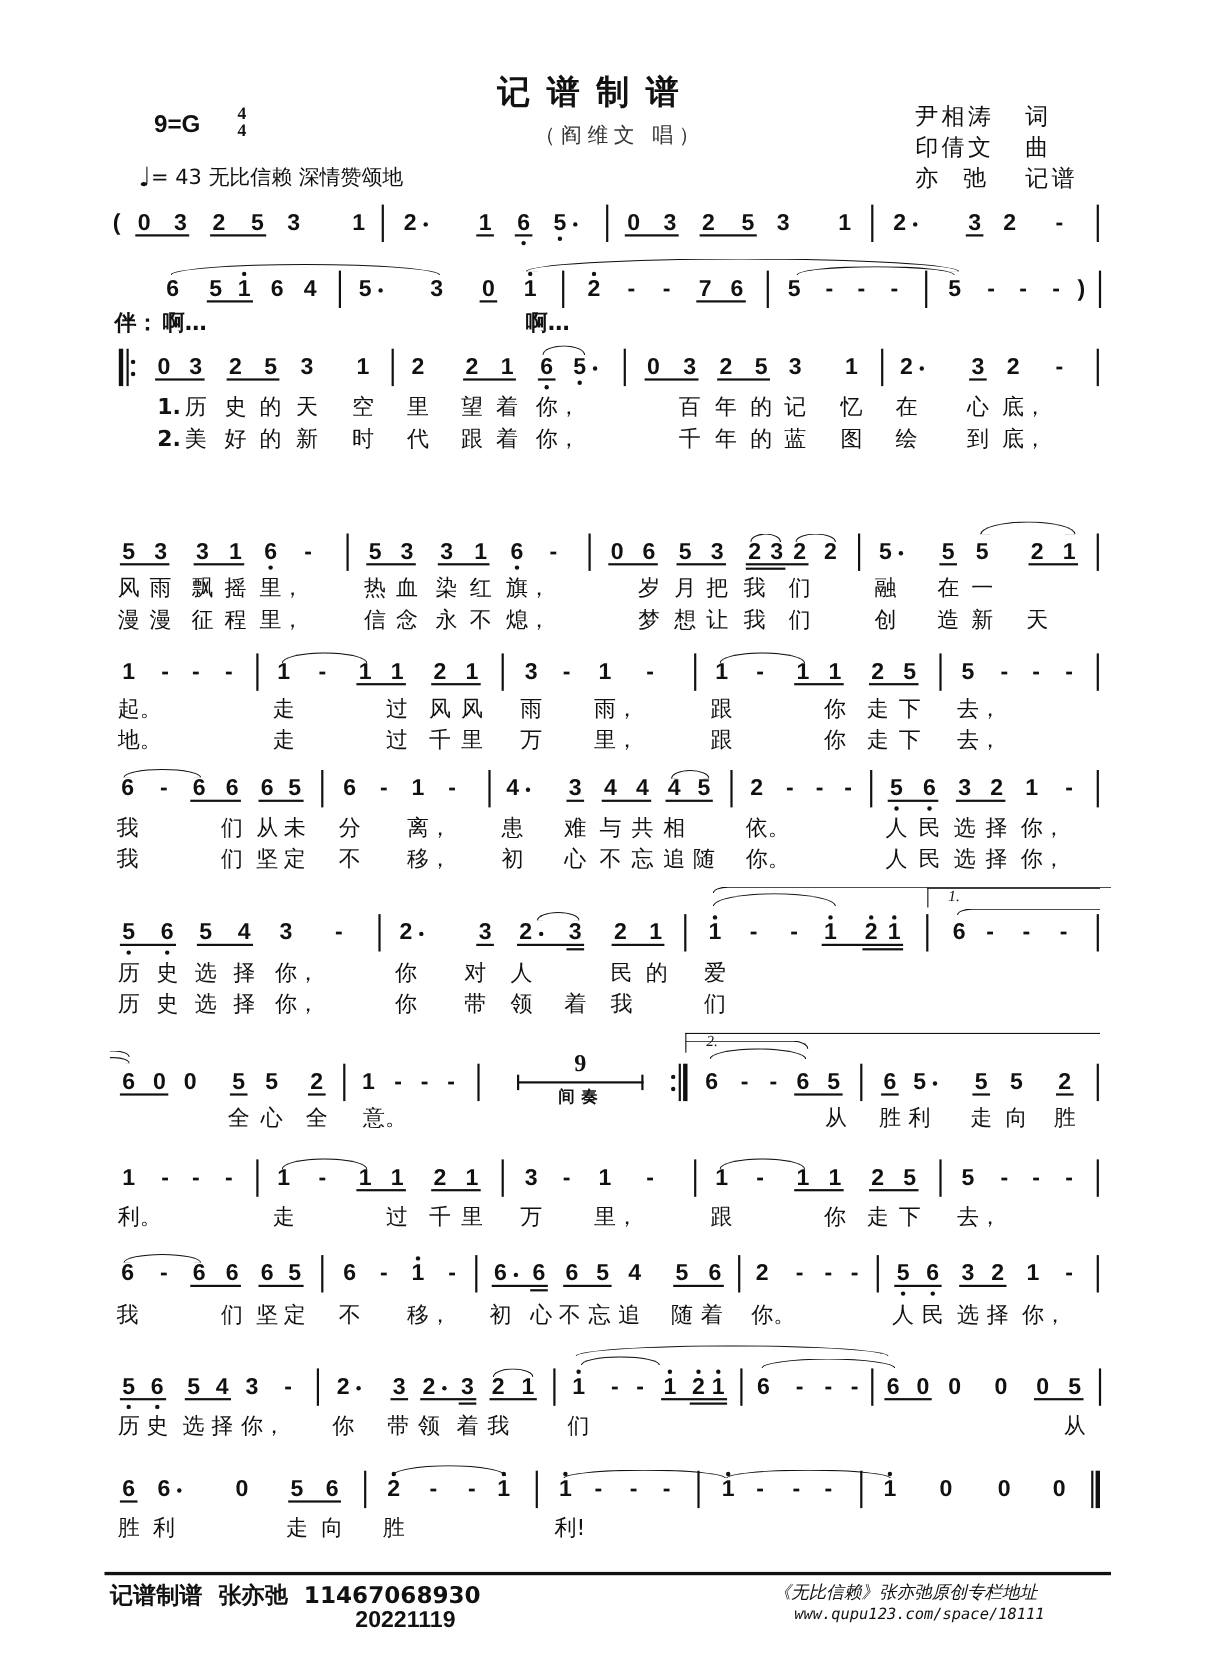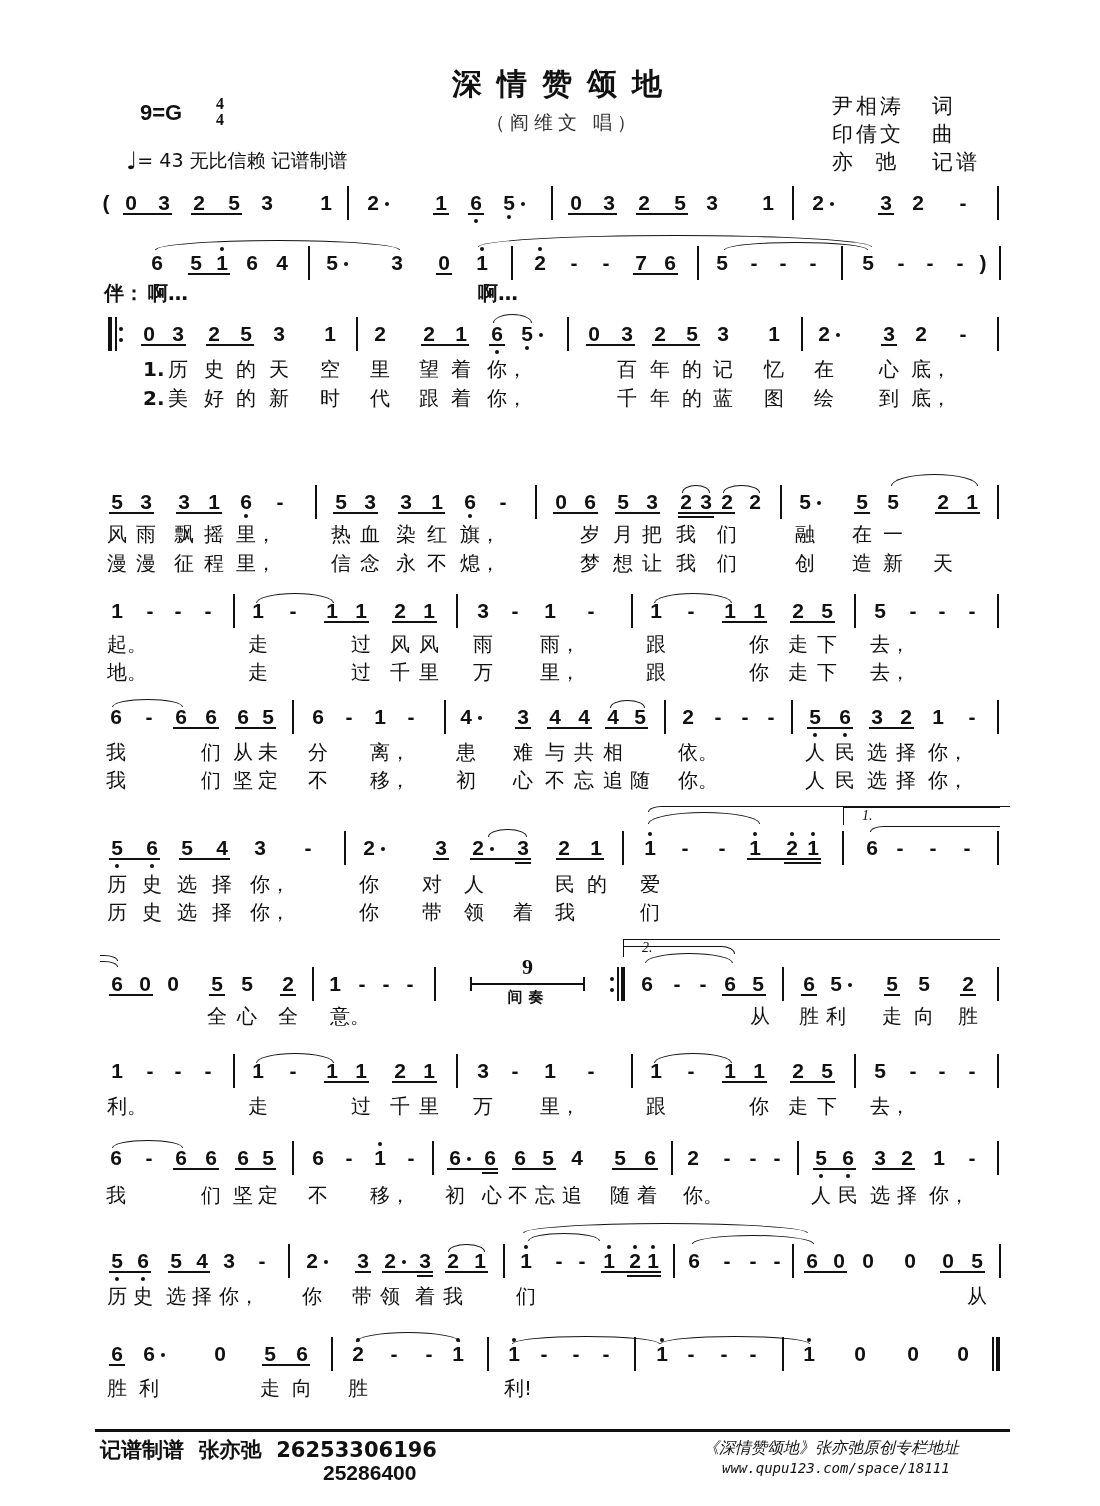--- a/index.html
+++ b/index.html
@@ -35,30 +35,30 @@
   .mr-label{position:absolute;font-size:15px;font-weight:bold;letter-spacing:6px;white-space:nowrap;}
   #footer-rule{left:95px;top:1429px;width:915px;height:3px;background:#111;}
   #f-trans{left:100px;top:1436px;font-size:21px;font-weight:bold;white-space:pre;}
   #f-date{left:323px;top:1461px;font:bold 21px "Liberation Sans",sans-serif;}
   #f-site{left:703px;top:1438px;font-size:16px;font-style:italic;white-space:nowrap;}
   #f-url{left:722px;top:1460px;font:italic 14px "DejaVu Sans Mono",monospace;white-space:nowrap;}
 </style>
 </head>
 <body>
 
-<div id="title" class="abs">深情赞颂地</div>
+<div id="title" class="abs">记谱制谱</div>
 <div id="singer" class="abs">（阎维文 唱）</div>
 <div id="key" class="abs">9=G</div>
 <div id="timesig" class="abs">
   <div>4</div>
   <div>4</div>
 </div>
 <div id="tempo" class="abs">
   <span class="qn">♩</span><span>= 43</span>
-  <span>无比信赖 记谱制谱</span>
+  <span>无比信赖 深情赞颂地</span>
 </div>
 <div id="credits" class="abs">
   <div class="credit">
     <span class="nm">尹相涛</span>
     <span class="rl">词</span>
   </div>
   <div class="credit">
     <span class="nm">印倩文</span>
     <span class="rl">曲</span>
   </div>
@@ -812,16 +812,16 @@
       <div class="lyric" style="left: 107px; top: 1377px;">胜</div>
       <div class="lyric" style="left: 139px; top: 1377px;">利</div>
       <div class="lyric" style="left: 260px; top: 1377px;">走</div>
       <div class="lyric" style="left: 292px; top: 1377px;">向</div>
       <div class="lyric" style="left: 348px; top: 1377px;">胜</div>
       <div class="lyric" style="left: 504px; top: 1377px;">利!</div>
     </div>
   </div>
 
 <div id="footer-rule" class="abs"></div>
-<div id="f-trans" class="abs">记谱制谱  张亦弛  26253306196</div>
-<div id="f-date" class="abs">25286400</div>
-<div id="f-site" class="abs">《深情赞颂地》张亦弛原创专栏地址</div>
+<div id="f-trans" class="abs">记谱制谱  张亦弛  11467068930</div>
+<div id="f-date" class="abs">20221119</div>
+<div id="f-site" class="abs">《无比信赖》张亦弛原创专栏地址</div>
 <div id="f-url" class="abs">www.qupu123.com/space/18111</div>
 
 </body></html>

